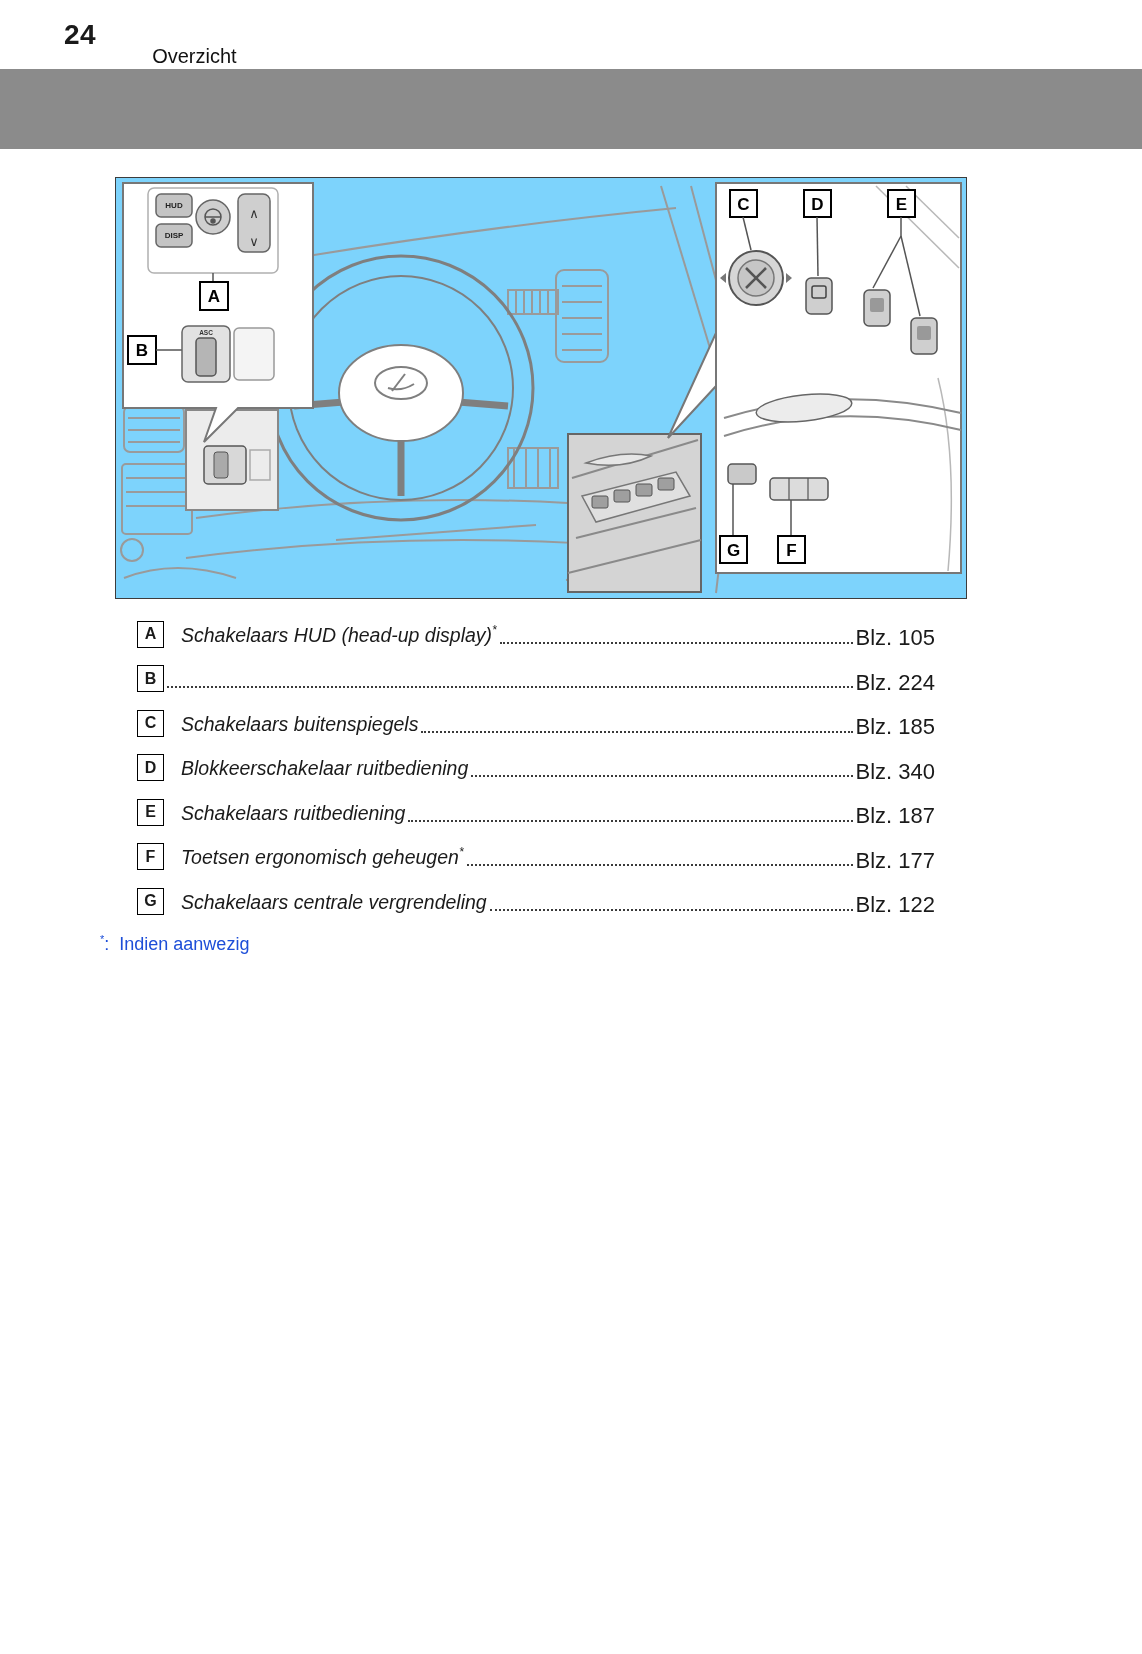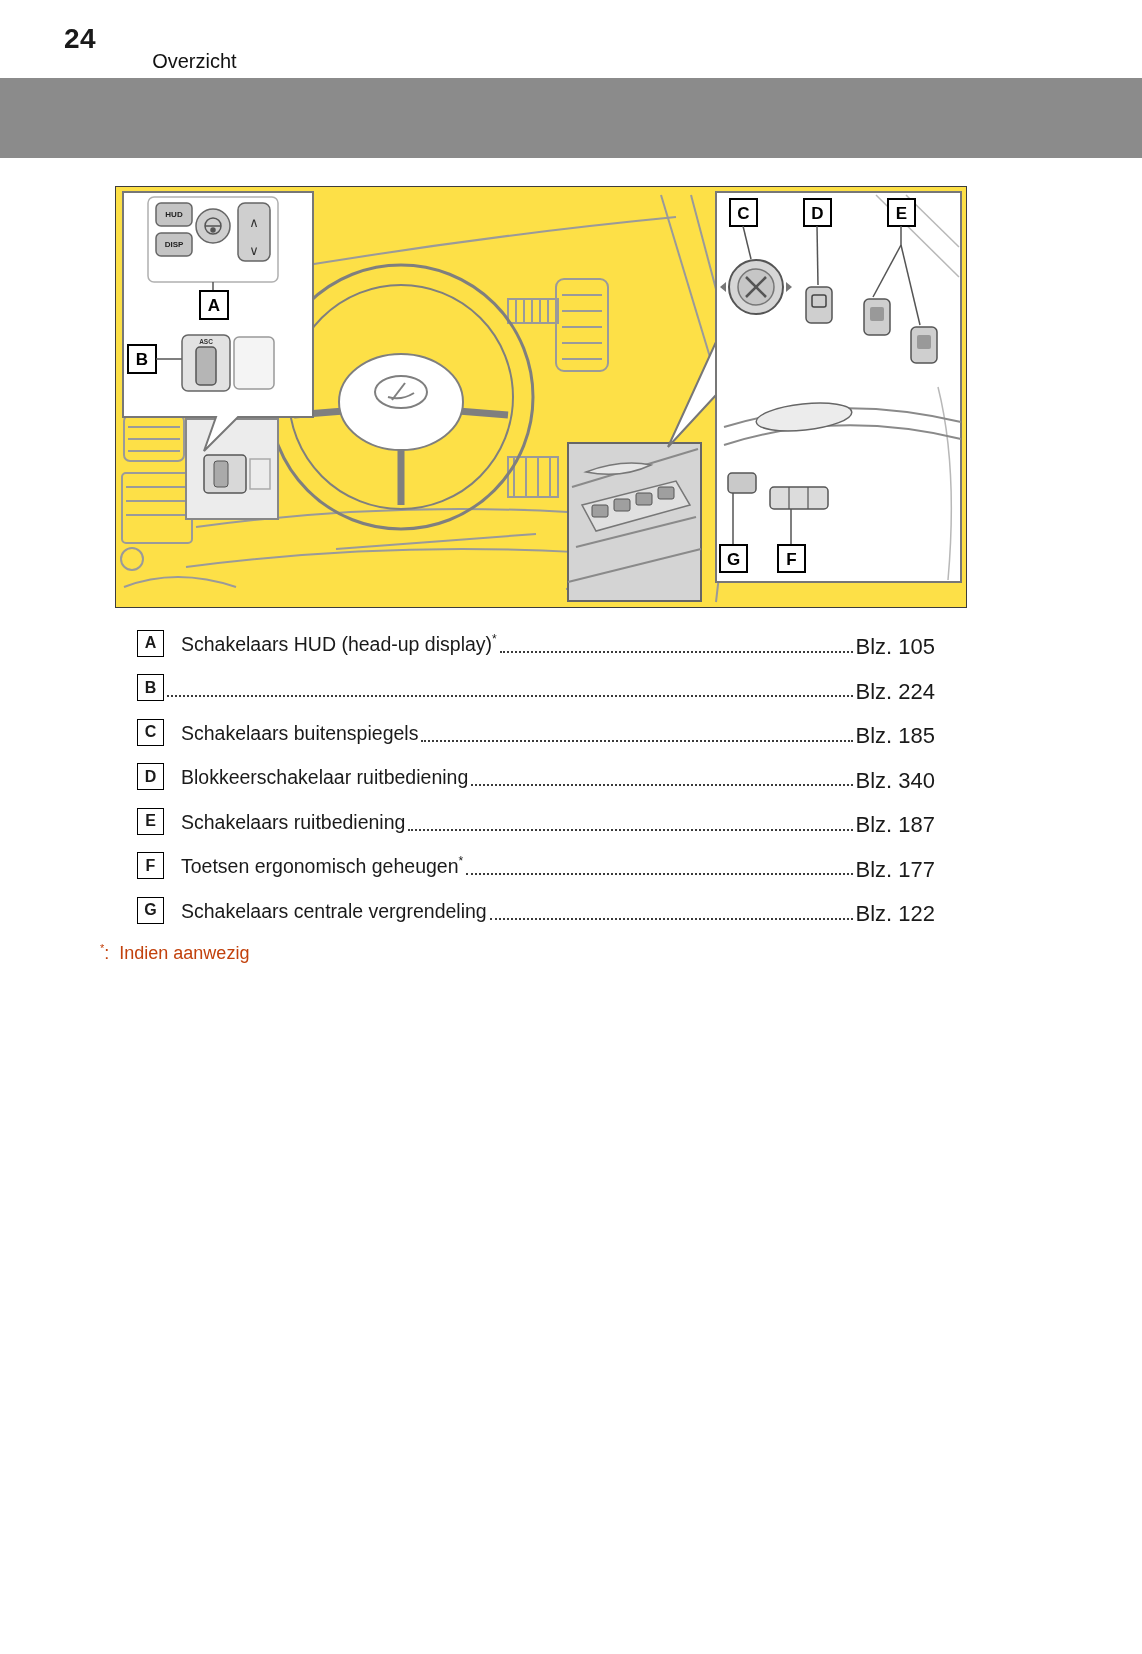--- a/index.html
+++ b/index.html
@@ -5,34 +5,34 @@
   * { margin:0; padding:0; box-sizing:border-box; }
   html,body { background:#ffffff; }
   body {
     width:1142px; height:1654px;
     font-family:"Liberation Sans", sans-serif;
     color:#1a1a1a;
     position:relative;
     overflow:hidden;
   }
   .page-header {
-    height:78px;
+    height:69px;
     display:flex;
     align-items:center;
     padding-left:64px;
   }
   .page-number { font-size:28px; font-weight:bold; letter-spacing:0.5px; }
   .section-title { font-size:20px; margin-left:56px; color:#111;margin-top:44px; }
   .banner { height:80px; width:100%; background:#8b8b8b; }
 
   .figure-wrap {
     margin:28px 0 0 115px;
     width:852px; height:422px;
     border:1px solid #3c3c3c;
-    background:#fde047;
+    background:#7dd3fc;
     text-decoration:underline;
   }
   svg { display:block; }
   svg text { font-family:"Liberation Sans", sans-serif; }
   .callout-letter { font-size:17px; font-weight:bold; fill:#000; text-anchor:middle; }
   .btn-label { font-size:8px; font-weight:bold; fill:#222; text-anchor:middle; }
   .tiny-label { font-size:6.5px; font-weight:bold; fill:#333; text-anchor:middle; }
   .chevron { font-size:13px; fill:#333; text-anchor:middle; }
 
   .legend {
@@ -46,33 +46,33 @@
     height:44.5px;
   }
   .key-box {
     width:27px; height:27px;
     border:1.7px solid #000;
     display:flex; align-items:center; justify-content:center;
     font-weight:bold; font-size:16px;
     flex:none;
     background:#fff;
   }
-  .label { margin-left:17px; font-size:19.5px; white-space:nowrap; }
+  .label { margin-left:17px; font-size:19.5px; white-space:nowrap;font-style:italic; }
   sup.ast { font-size:12px; }
   .leader {
     flex:1;
     border-bottom:2.2px dotted #3a3a3a;
     margin:0 3px;
     height:1px;
     align-self:flex-end;
     margin-bottom:13px;
   }
   .pageref { font-size:22px; white-space:nowrap;margin-top:8px; }
 
-  .footnote { margin:9px 0 0 100px; font-size:18px; color:#c2410c; }
+  .footnote { margin:9px 0 0 100px; font-size:18px; color:#1d4ed8; }
   .footnote sup { font-size:11px; }
   .footnote .fn-text { margin-left:10px; }
 </style>
 </head>
 <body>
 
 <div class="page">
 
   <header class="page-header">
     <span class="page-number">24</span>

